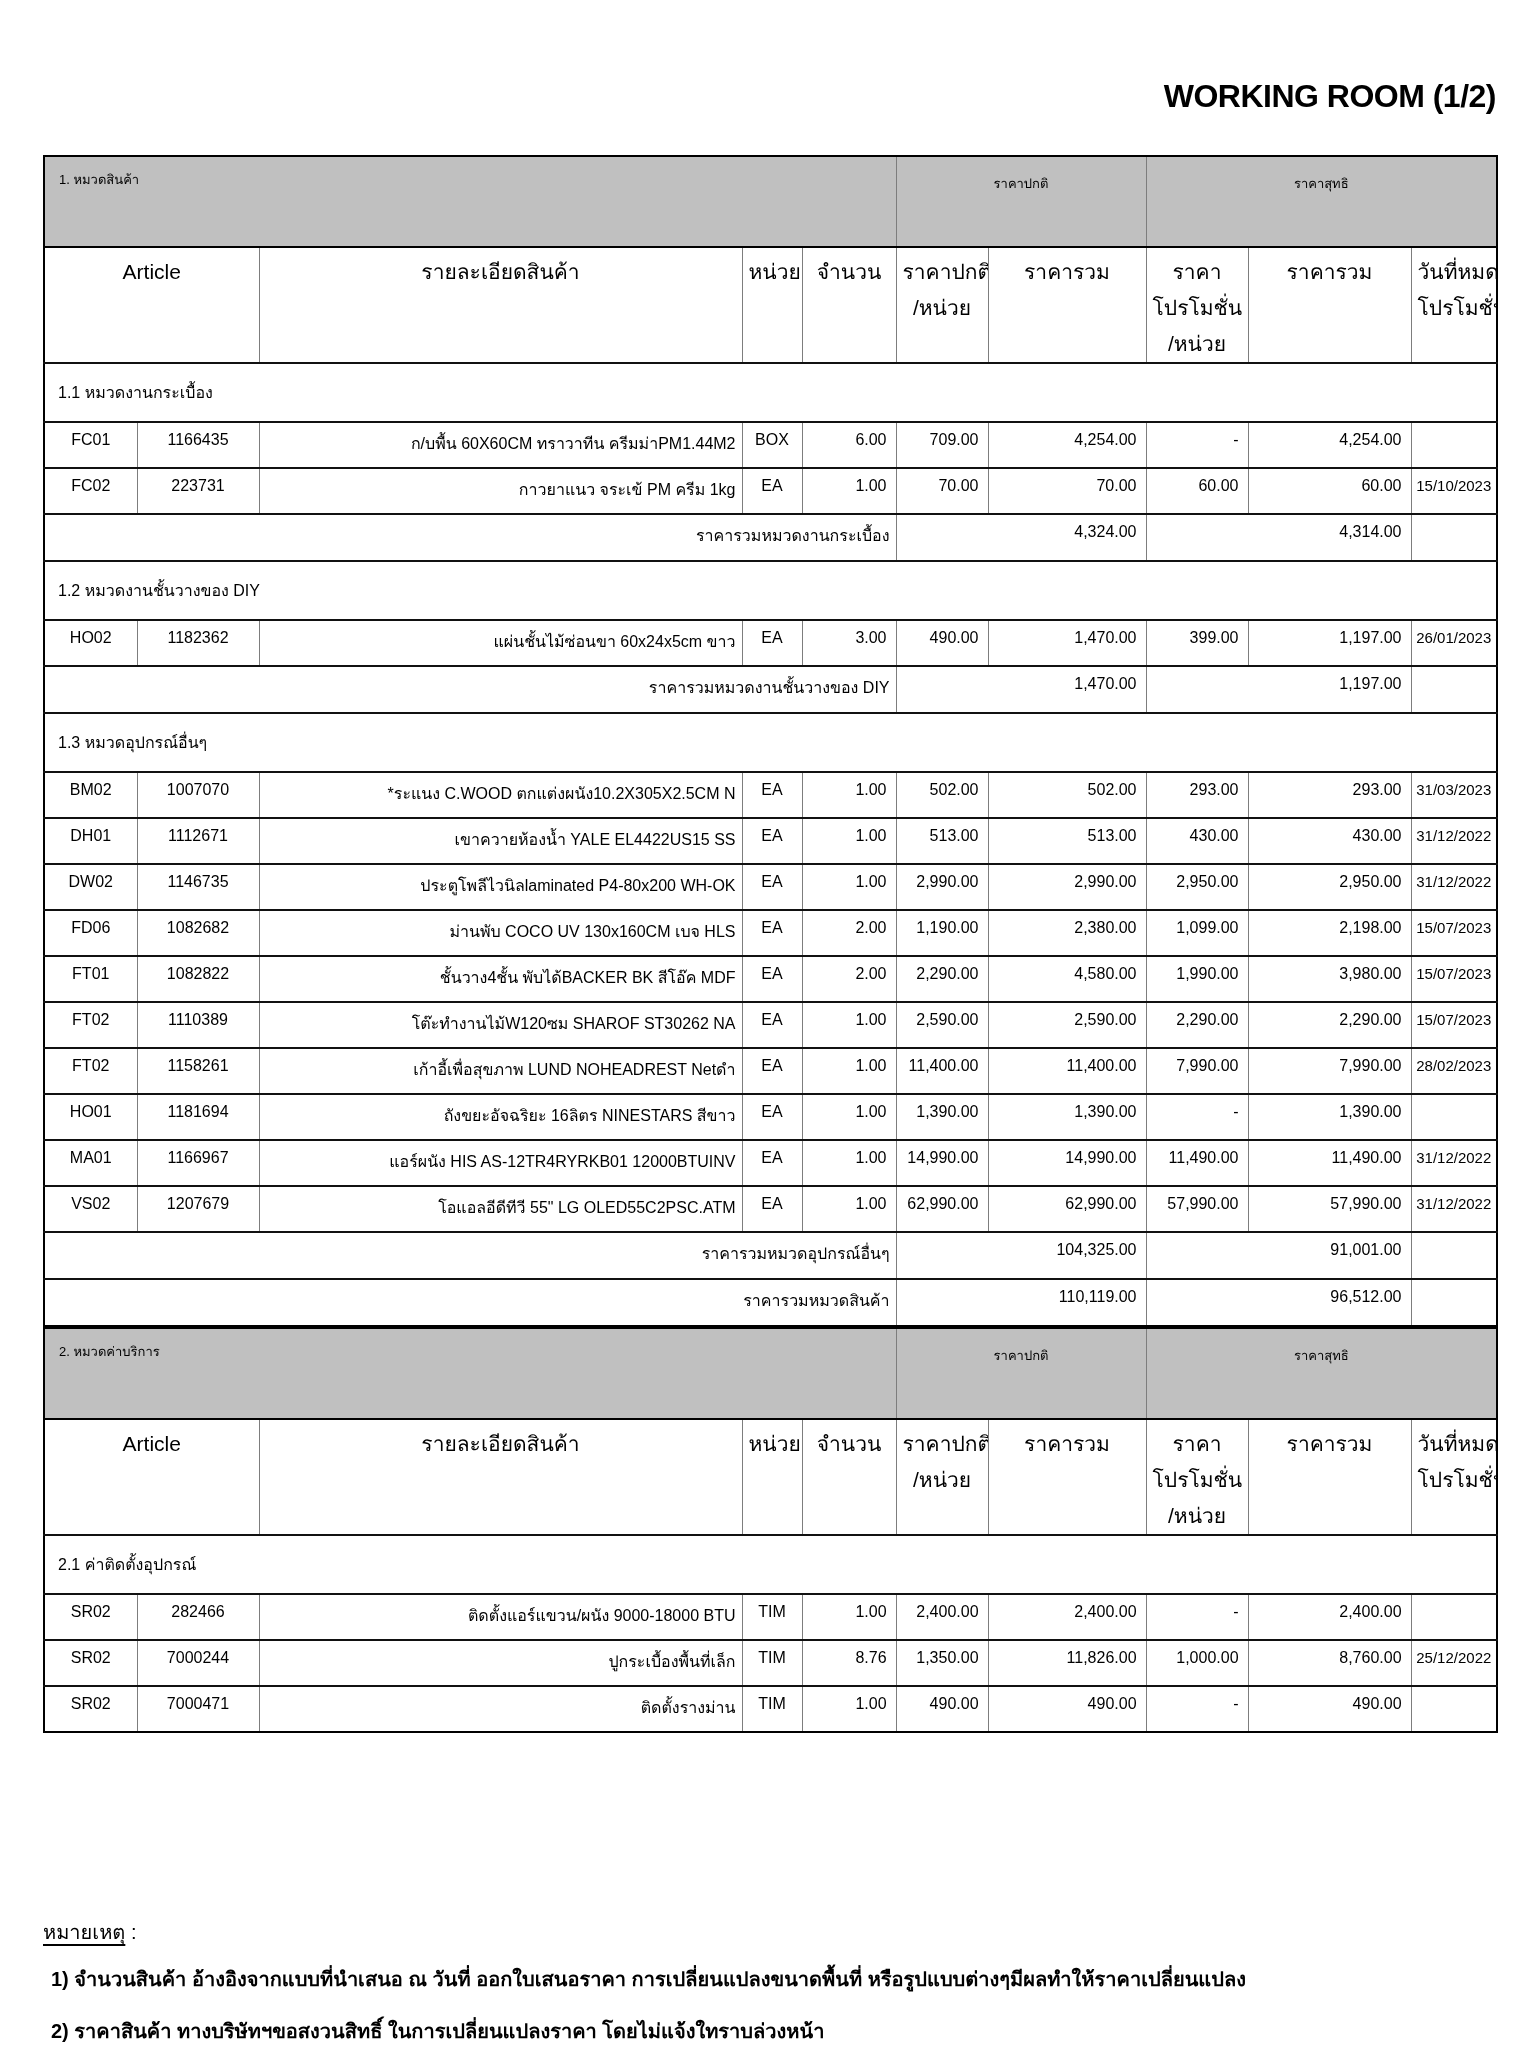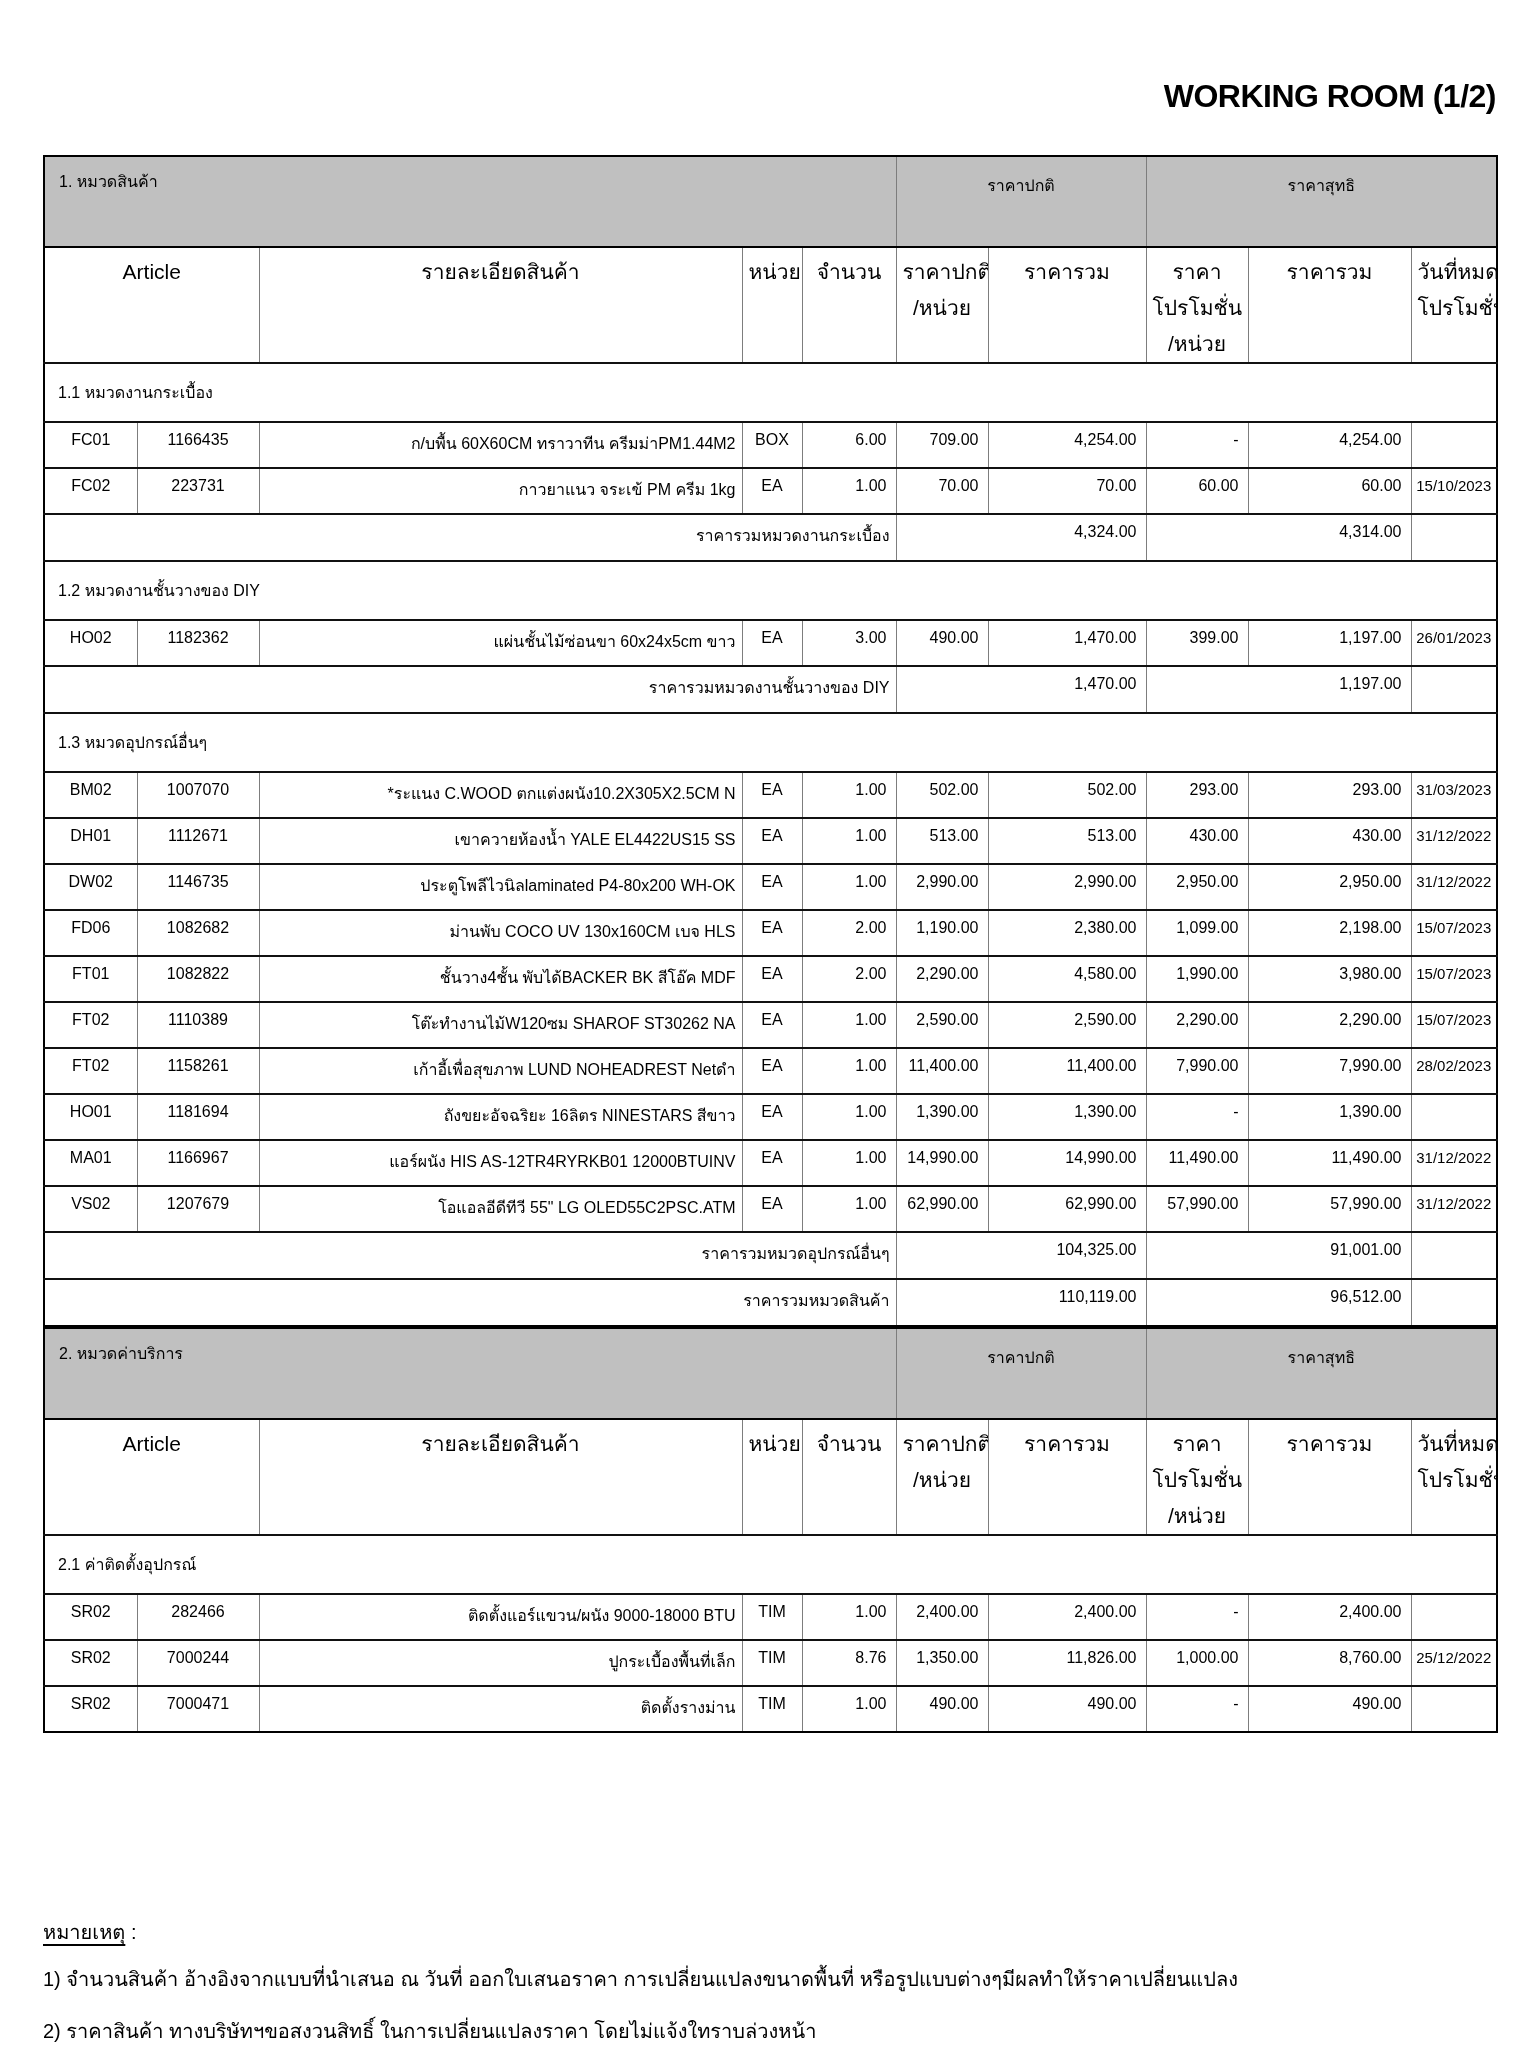--- a/index.html
+++ b/index.html
@@ -17,21 +17,21 @@
     border-collapse:collapse; table-layout:fixed; width:1453px;
     border:2px solid #000;
   }
   .price-table td {
     border:1px solid #7d7d7d; box-sizing:border-box;
     overflow:hidden; white-space:nowrap;
     font-size:16px; vertical-align:top; padding:8px 6px 0 6px;
   }
   tr.group-row td {
     background:var(--band,#c0c0c0); height:91px;
-    border-bottom:2px solid #000; font-size:16px;
+    border-bottom:2px solid #000; font-size:13px;
   }
   tr.group-row td.gh-title { text-align:left; padding-left:14px; padding-top:12px; }
   tr.group-row td.gh-label { text-align:center; padding-top:16px; }
   tr.cols-row td {
     height:106px; text-align:center; line-height:36px;
     padding-top:6px; border-bottom:2px solid #111; font-size:21px;
   }
   tr.section-row td {
     height:59px; text-align:left; vertical-align:middle;
     padding:0 0 0 13px; border-top:2px solid #111; font-size:16px;
@@ -39,21 +39,21 @@
   tr.data-row td { height:46px; border-top:2px solid #111; }
   tr.subtotal-row td, tr.total-row td { height:47px; border-top:2px solid #111; }
   td.al { text-align:right; padding-left:10px; }
   td.ac { text-align:center; }
   td.ar { text-align:right; padding-right:9px; }
   td.lbl { padding-left:15px; }
   td.date { font-size:15px; padding-left:2px; padding-right:2px; }
   .notes { margin-top:183px; font-size:20px; }
   .notes-title { margin:0 0 16px 0; }
   .notes-heading { text-decoration:underline; text-underline-offset:5px; }
-  .notes p { margin:0 0 21px 0; line-height:31px; white-space:nowrap; }
+  .notes p { margin:0 0 21px 8px; line-height:31px; white-space:nowrap;font-weight:bold; }
 </style>
 </head>
 <body>
 
 <div class="page">
   <h1 class="title">WORKING ROOM (1/2)</h1>
 
   <div id="tables">
       <table class="price-table">
         <colgroup>

